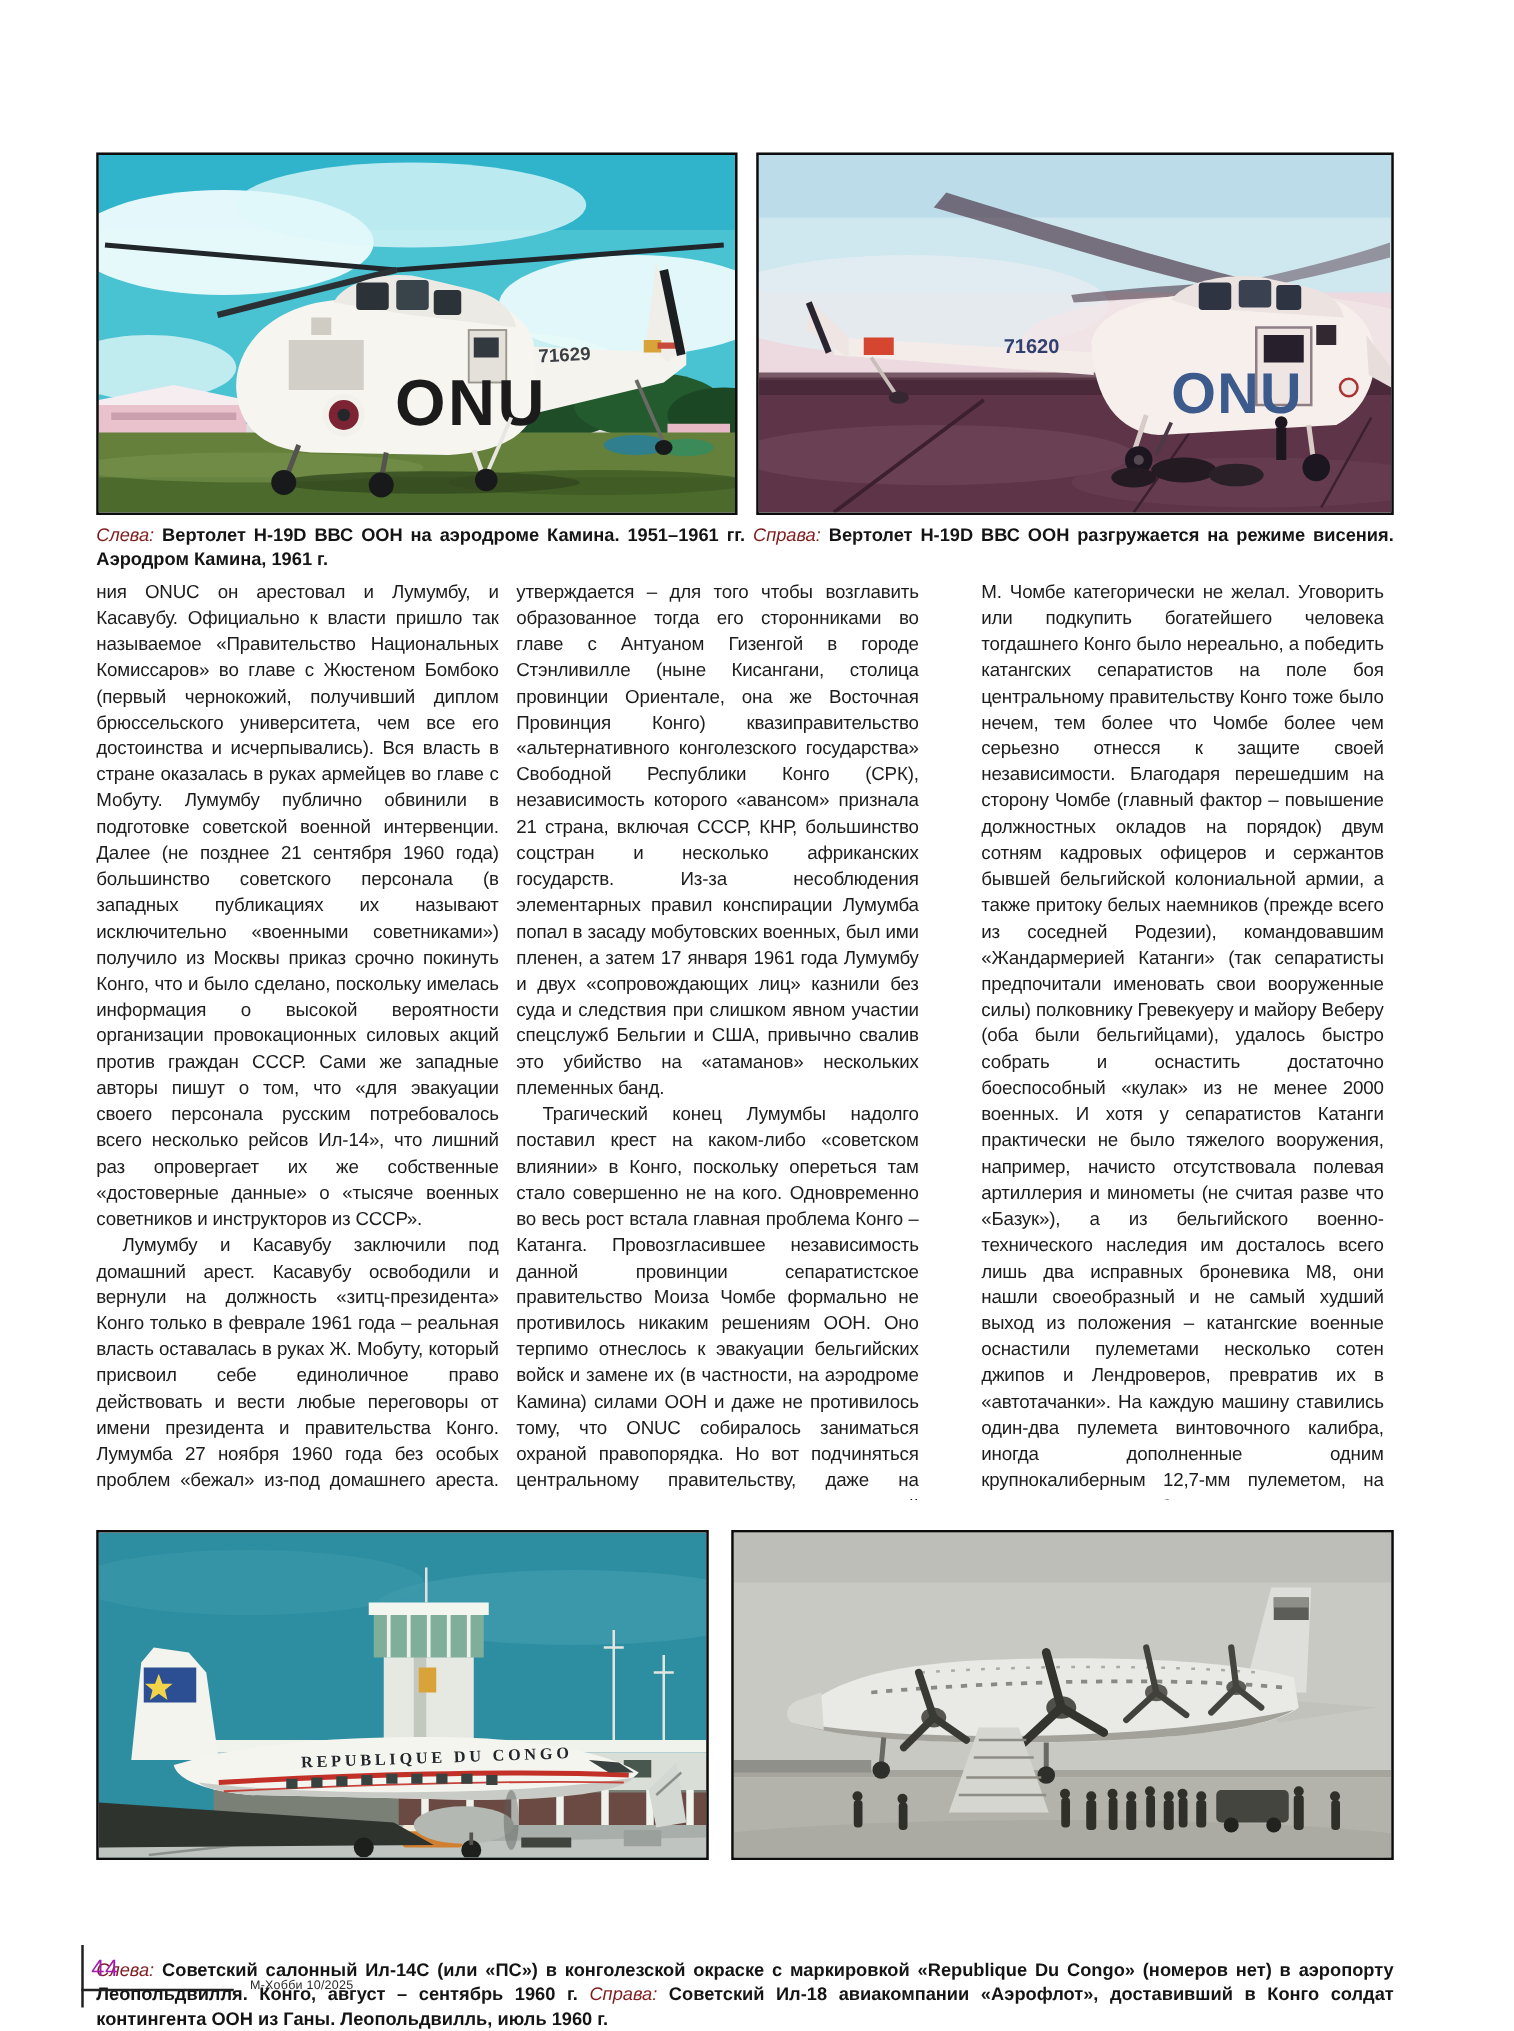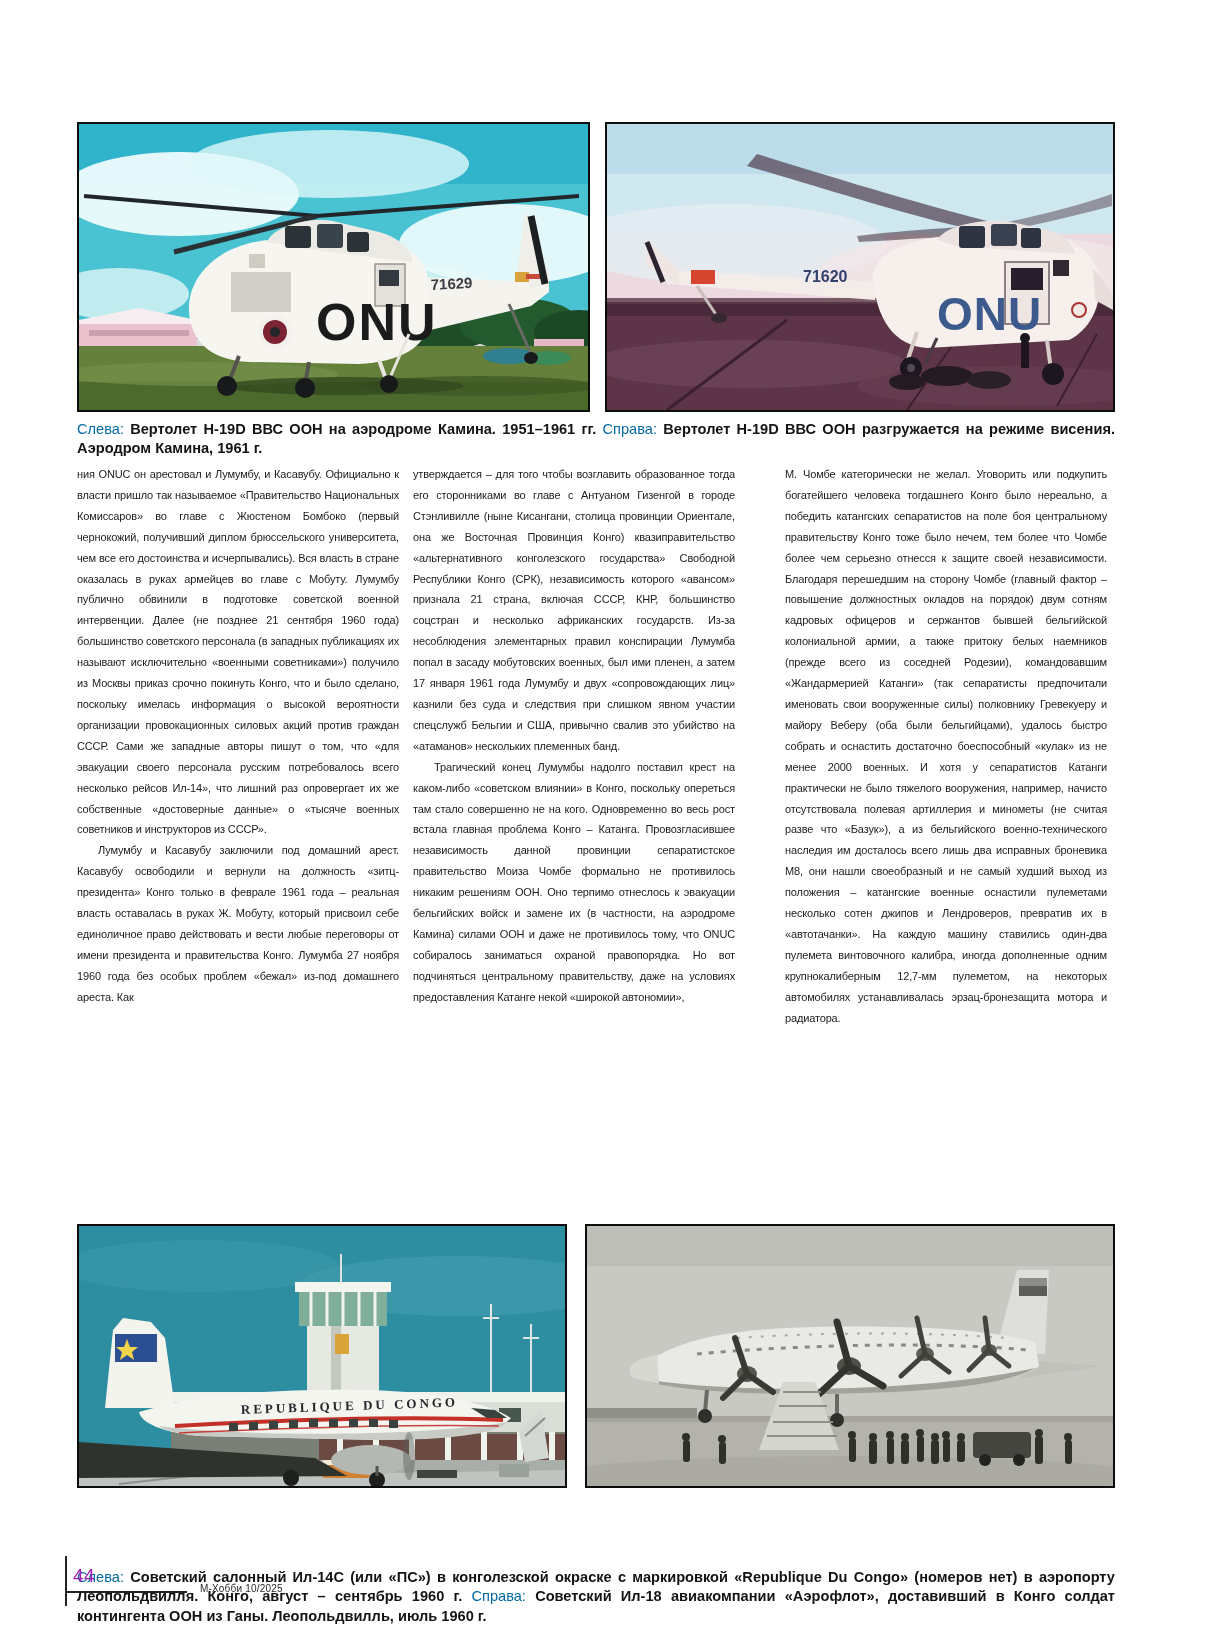--- a/index.html
+++ b/index.html
@@ -13,24 +13,24 @@
   #photo-tr{left:605px;top:122px;width:510px;height:290px;}
   #photo-bl{left:77px;top:1224px;width:490px;height:264px;}
   #photo-br{left:585px;top:1224px;width:530px;height:264px;}
   .caption{
     position:absolute;left:77px;width:1038px;
     font-size:14.6px;line-height:19.4px;font-weight:700;color:#141414;
     text-align:justify;
   }
   #caption-top{top:420px;}
   #caption-bottom{top:1568px;}
-  .cap-label{font-weight:400;color:#0369a1;}
+  .cap-label{font-weight:400;color:#7f1d1d;font-style:italic;}
   .col{
     position:absolute;top:464px;width:322px;height:736px;overflow:hidden;
-    font-size:11px;line-height:20.9px;text-align:justify;
+    font-size:15px;line-height:20.9px;text-align:justify;
     letter-spacing:-0.15px;hyphens:auto;-webkit-hyphens:auto;
   }
   #col-1{left:77px;} #col-2{left:413px;} #col-3{left:785px;}
   .col p{margin:0;}
   .col p.indent{text-indent:21px;}
   #footer-vline{position:absolute;left:65px;top:1556px;width:1.5px;height:50px;background:#222;}
   #footer-hline{position:absolute;left:65px;top:1591px;width:122px;height:1.5px;background:#222;}
   #page-number{position:absolute;left:73px;top:1565px;font-size:19px;color:#a21caf;letter-spacing:.5px;}
   #journal-line{position:absolute;left:200px;top:1583px;font-size:10px;color:#2a2a2a;letter-spacing:.2px;}
 </style>

